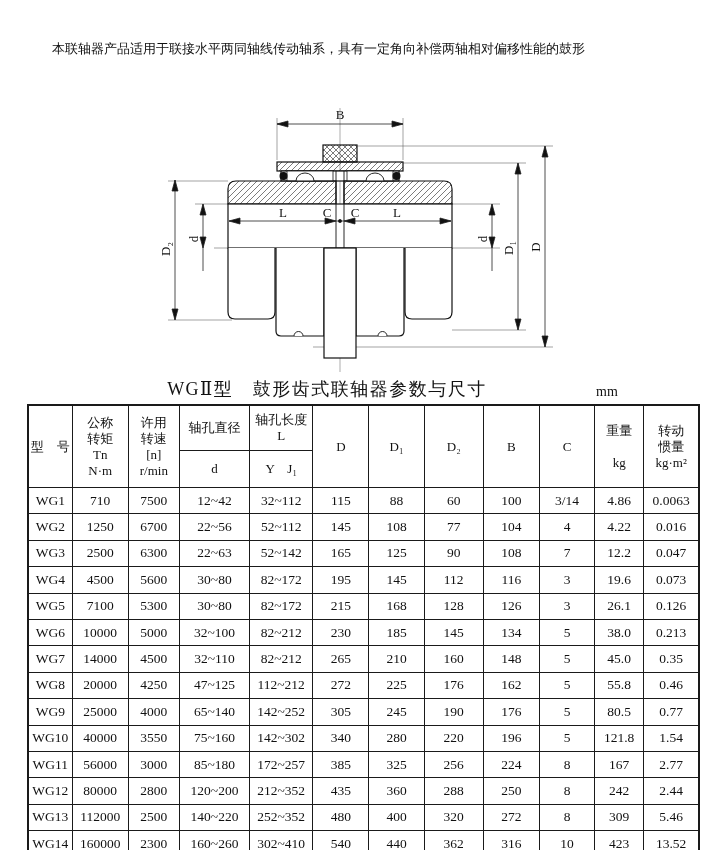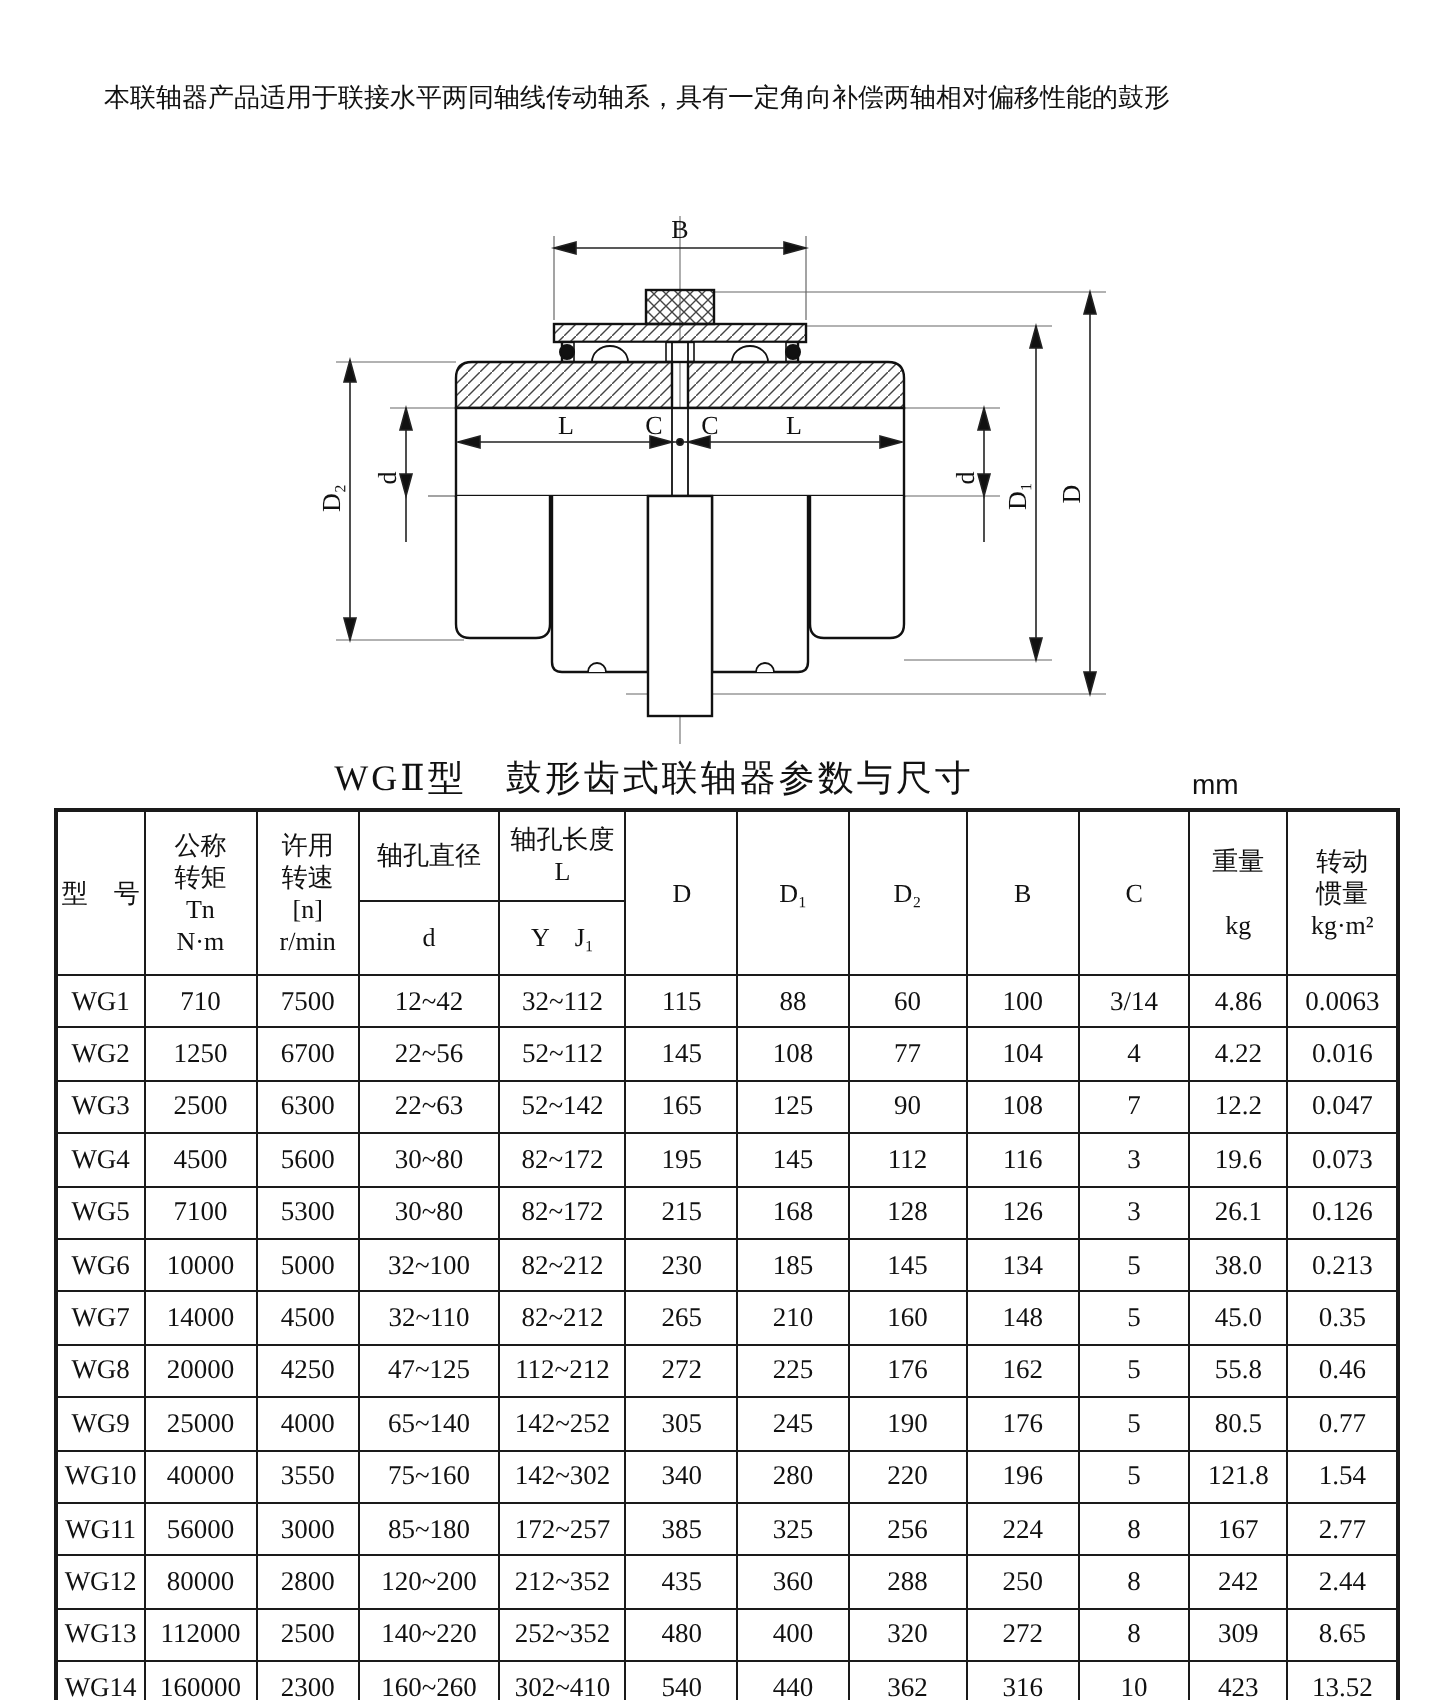--- a/index.html
+++ b/index.html
@@ -13,21 +13,21 @@
     font-size:13px;line-height:26px;margin-top:19px;
   }
   .intro .line1{text-indent:2em;}
   .drawing-wrap{position:absolute;left:0;top:85px;width:725px;height:292px;}
   .table-title{
     position:absolute;top:377px;left:27px;width:600px;text-align:center;
     font-size:18px;letter-spacing:1.5px;
   }
   .unit-label{
     position:absolute;top:384px;left:596px;font-size:14px;
-    font-family:Liberation Sans, sans-serif;
+    font-family:Liberation Serif, serif;
   }
   table.params{
     position:absolute;left:27px;top:404px;width:673px;
     border-collapse:collapse;table-layout:fixed;text-align:center;
     font-size:13px;border:2px solid #1a1a1a;
   }
   table.params th, table.params td{
     border:1px solid #1a1a1a;padding:0;font-weight:normal;
     vertical-align:middle;overflow:hidden;
   }
@@ -377,21 +377,21 @@
         <td>112000</td>
         <td>2500</td>
         <td>140~220</td>
         <td>252~352</td>
         <td>480</td>
         <td>400</td>
         <td>320</td>
         <td>272</td>
         <td>8</td>
         <td>309</td>
-        <td>8.65</td>
+        <td>5.46</td>
       </tr>
       <tr>
         <td>WG14</td>
         <td>160000</td>
         <td>2300</td>
         <td>160~260</td>
         <td>302~410</td>
         <td>540</td>
         <td>440</td>
         <td>362</td>

